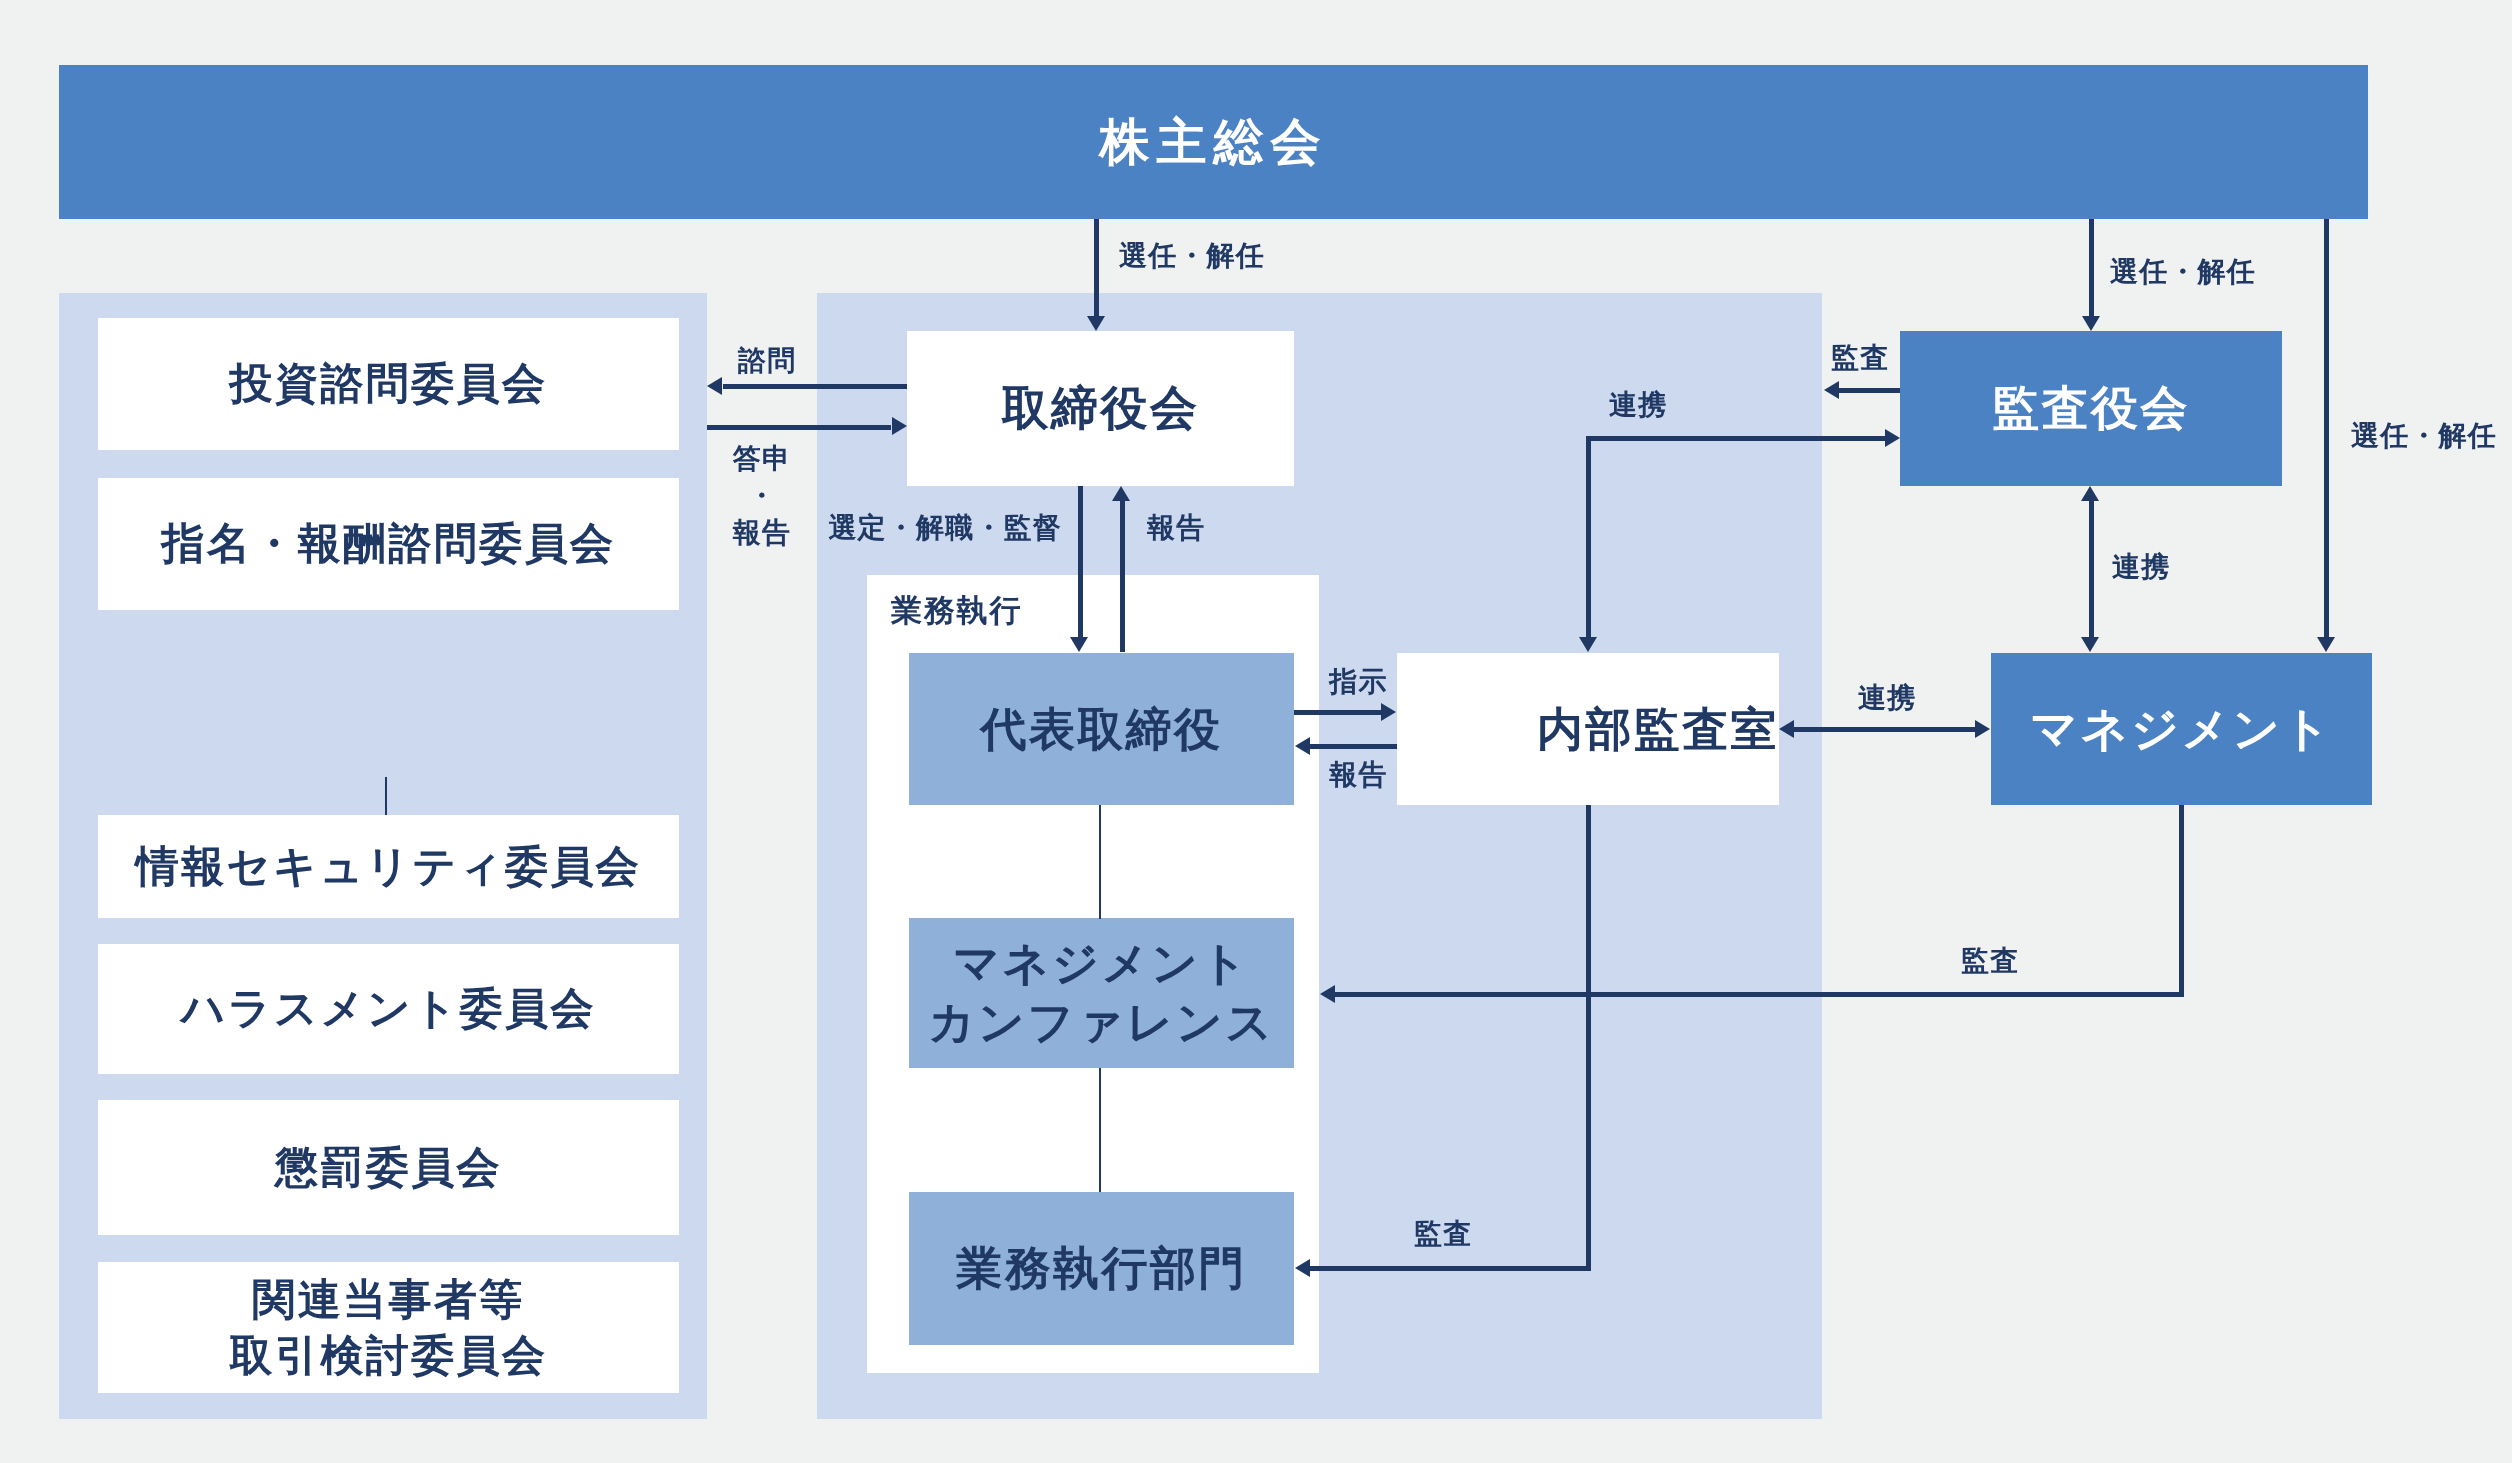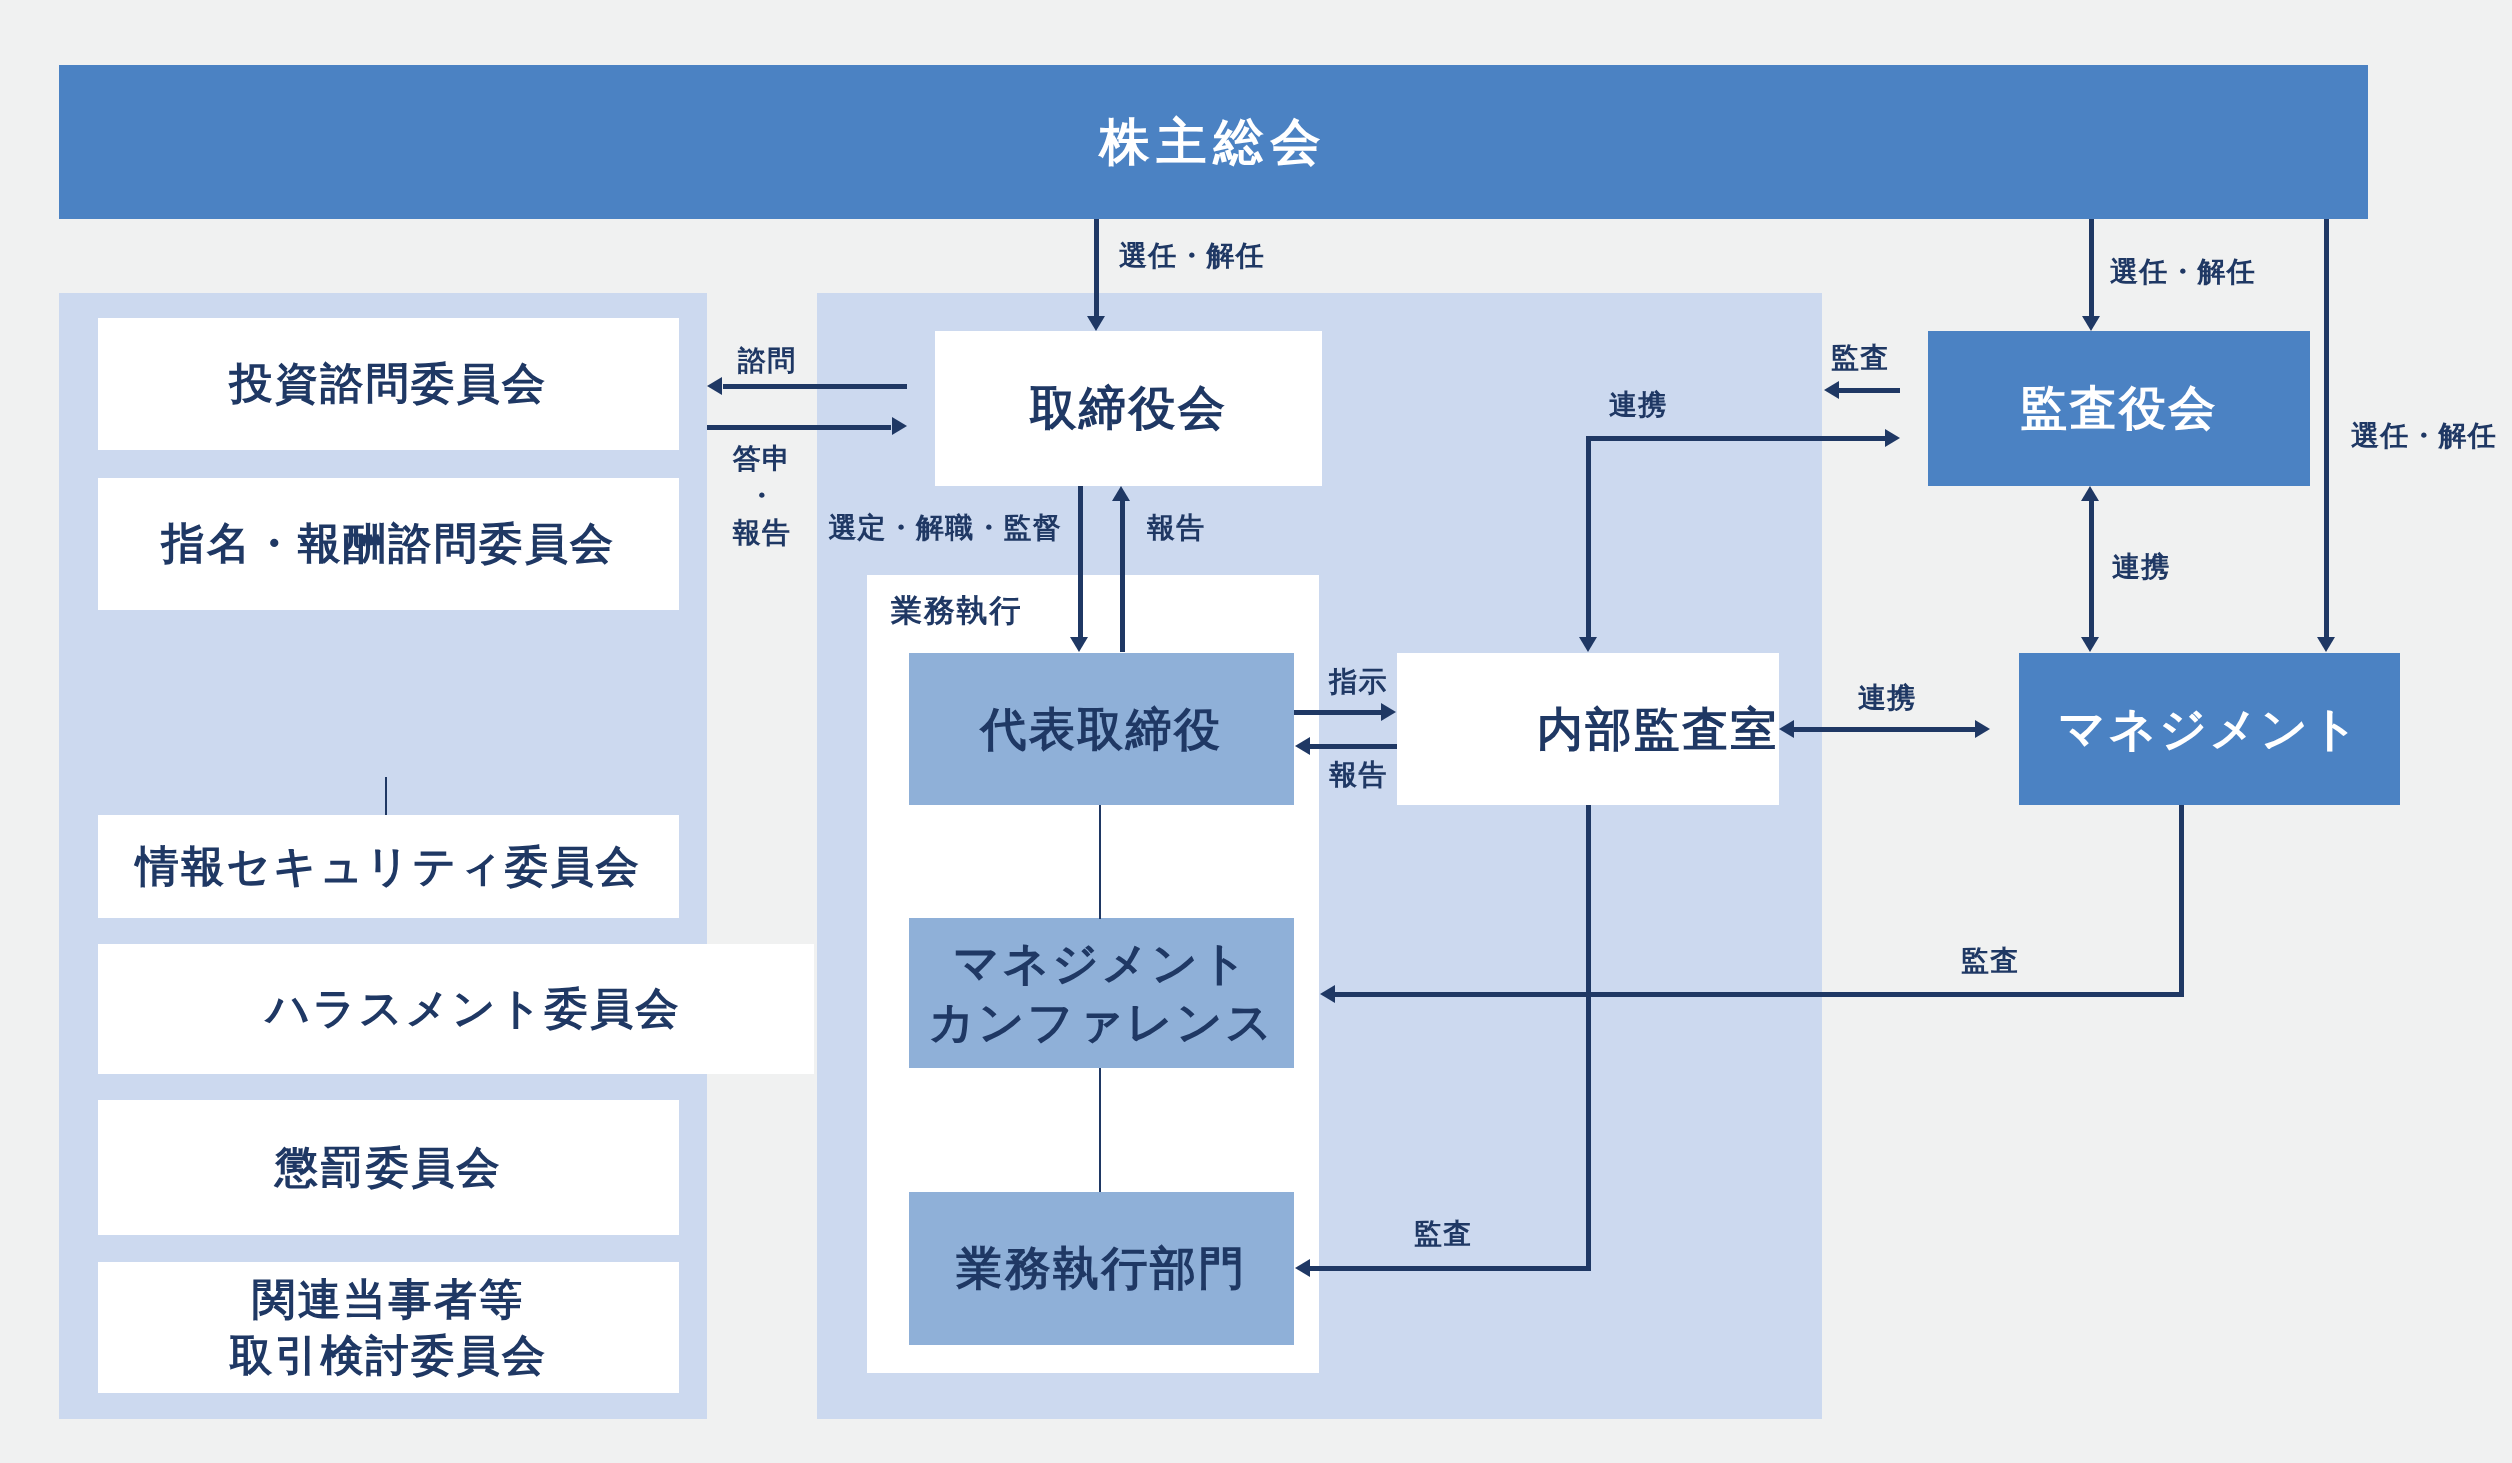--- a/index.html
+++ b/index.html
@@ -21,21 +21,21 @@
     font-weight:bold; text-align:center; letter-spacing:2.4px; line-height:1.28;
   }
   .node.white{background:var(--white); color:var(--navy);}
   .node.mid{background:var(--blue-mid); color:var(--navy);}
   .node.dark{background:var(--blue); color:var(--white);}
   .banner{
     position:absolute; background:var(--blue); color:var(--white);
     display:flex; align-items:center; justify-content:center;
     font-weight:bold; font-size:50px; letter-spacing:7px;
   }
-  .fs80{font-size:47px;margin-left:28px;} .fs78{font-size:46px;} .fs72{font-size:43px;}
+  .fs80{font-size:47px;} .fs78{font-size:46px;} .fs72{font-size:43px;}
   .vl{position:absolute; width:4.7px; background:var(--navy);}
   .hl{position:absolute; height:4.7px; background:var(--navy);}
   .vl.thin{width:2.4px;}
   .head{position:absolute; width:0; height:0; border-style:solid;}
   .head.down {border-width:15.4px 9.5px 0 9.5px; border-color:var(--navy) transparent transparent transparent;}
   .head.up   {border-width:0 9.5px 15.4px 9.5px; border-color:transparent transparent var(--navy) transparent;}
   .head.left {border-width:9.5px 15.4px 9.5px 0; border-color:transparent var(--navy) transparent transparent;}
   .head.right{border-width:9.5px 0 9.5px 15.4px; border-color:transparent transparent transparent var(--navy);}
   .lbl{
     position:absolute; font-weight:bold; font-size:28px; color:var(--navy);
@@ -60,21 +60,21 @@
 
   <div class="node white fs72" style="left:98px; top:318px;  width:581px; height:132px;">
     <span>投資諮問委員会</span>
   </div>
   <div class="node white fs72" style="left:98px; top:478px;  width:581px; height:132px;">
     <span>指名・報酬諮問委員会</span>
   </div>
   <div class="node white fs72" style="left:98px; top:815px; width:581px; height:103px;">
     <span>情報セキュリティ委員会</span>
   </div>
-  <div class="node white fs72" style="left:98px; top:944px; width:681px; height:130px;padding-left:35px;">
+  <div class="node white fs72" style="left:98px; top:944px; width:581px; height:130px;">
     <span>ハラスメント委員会</span>
   </div>
   <div class="node white fs72" style="left:98px; top:1100px; width:581px; height:135px;">
     <span>懲罰委員会</span>
   </div>
   <div class="node white fs72" style="left:98px; top:1262px; width:581px; height:131px;">
     <span>関連当事者等</span>
     <span>取引検討委員会</span>
   </div>
 

